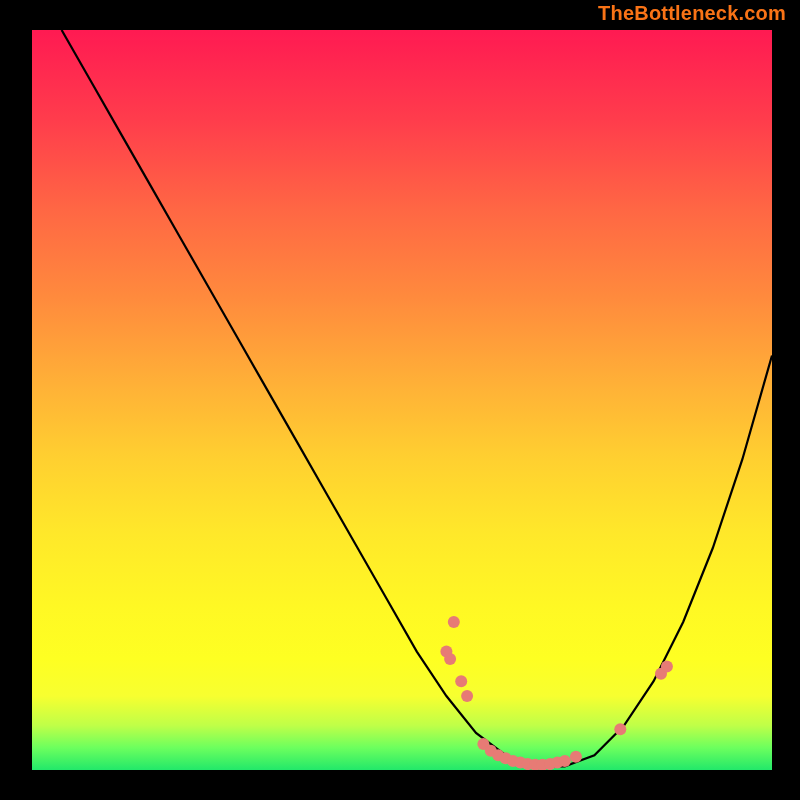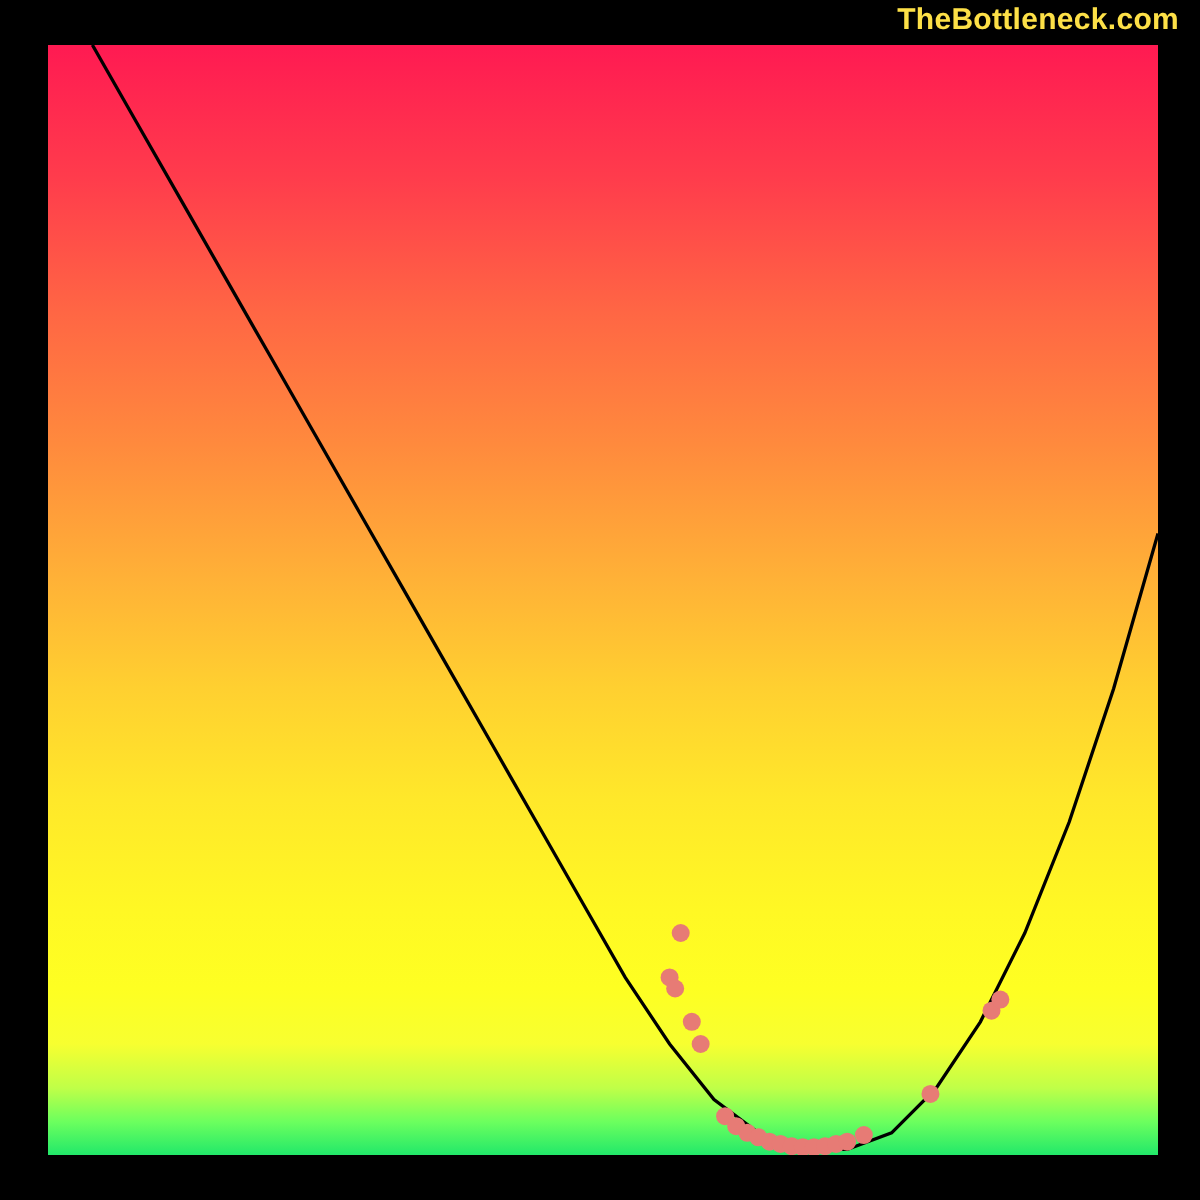--- a/index.html
+++ b/index.html
@@ -10,21 +10,21 @@
     height: 800px;
     background: #000;
   }
   .attribution {
     position: absolute;
     top: 2px;
     right: 14px;
     font-family: Arial, Helvetica, sans-serif;
     font-size: 20px;
     font-weight: 600;
-    color: #fde047;
+    color: #f97316;
     letter-spacing: 0.2px;
     text-align: right;
   }
   .plot {
     position: absolute;
     left: 32px;
     top: 30px;
     width: 740px;
     height: 740px;
     background: linear-gradient(

